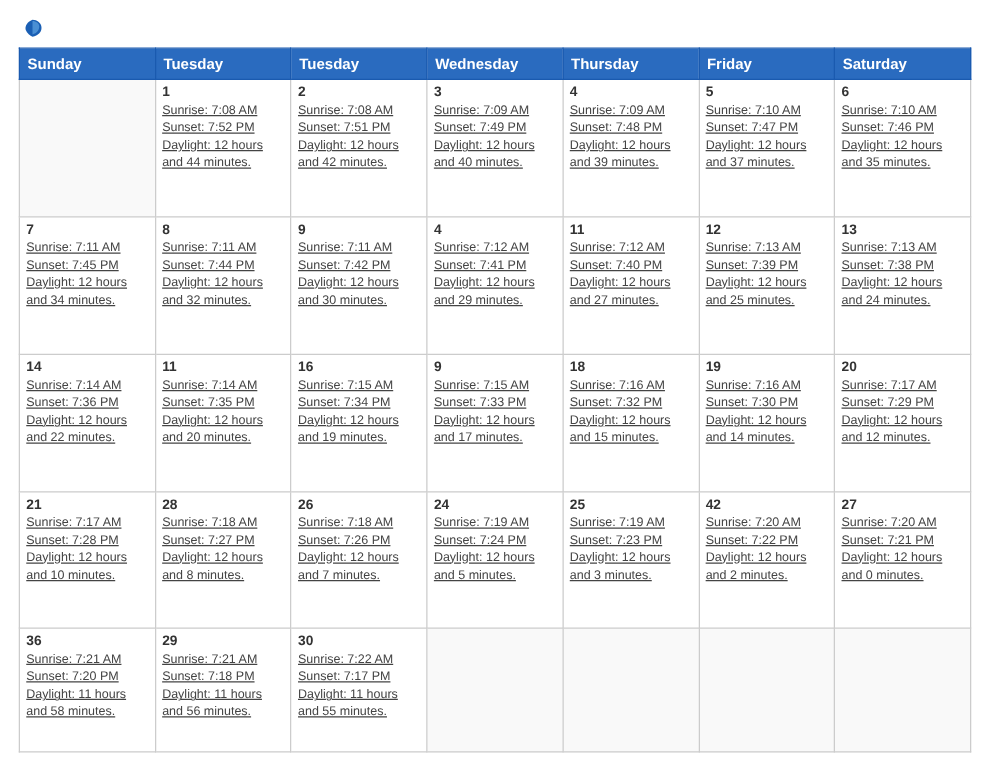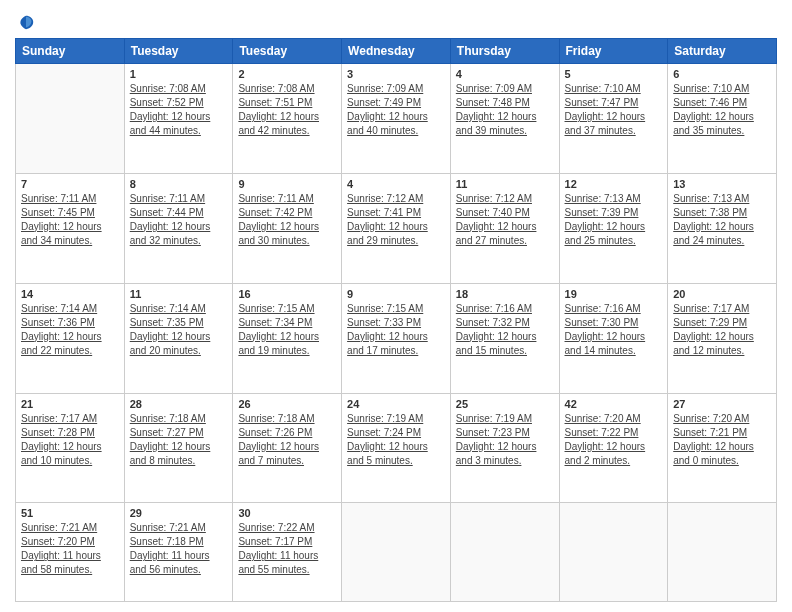--- a/index.html
+++ b/index.html
@@ -333,21 +333,21 @@
           <td>
             <span class="day-number">27</span>
             <div class="day-info" style="white-space: pre-line;">Sunrise: 7:20 AM
 Sunset: 7:21 PM
 Daylight: 12 hours
 and 0 minutes.</div>
           </td>
         </tr>
         <tr class="last-row">
           <td>
-            <span class="day-number">51</span>
+            <span class="day-number">36</span>
             <div class="day-info" style="white-space: pre-line;">Sunrise: 7:21 AM
 Sunset: 7:20 PM
 Daylight: 11 hours
 and 58 minutes.</div>
           </td>
           <td>
             <span class="day-number">29</span>
             <div class="day-info" style="white-space: pre-line;">Sunrise: 7:21 AM
 Sunset: 7:18 PM
 Daylight: 11 hours

